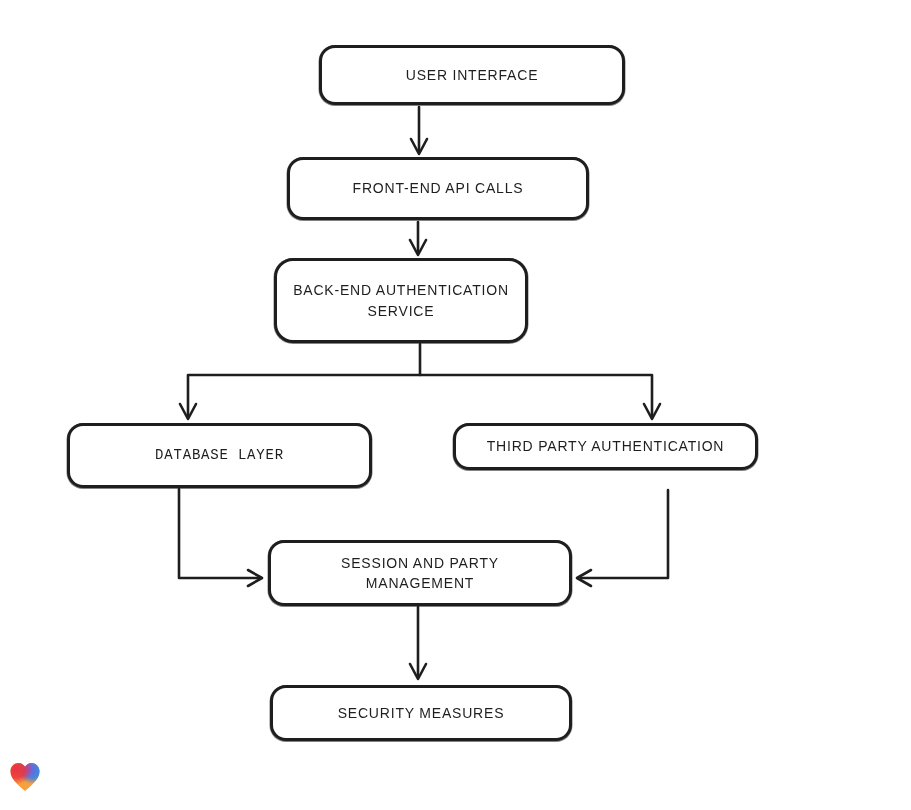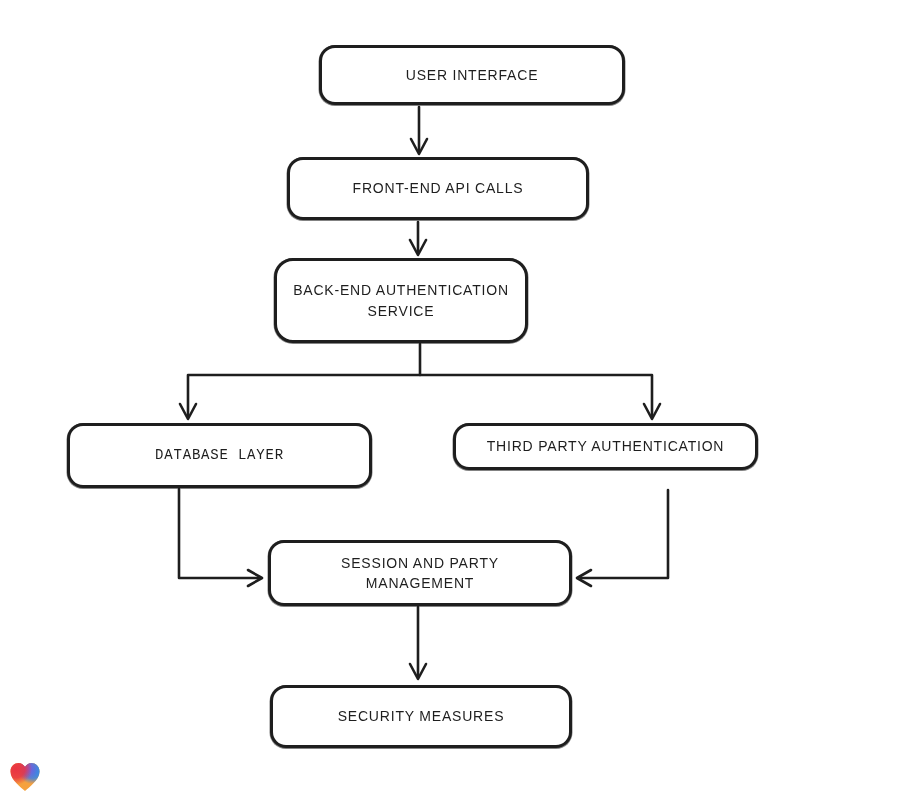--- a/index.html
+++ b/index.html
@@ -41,21 +41,21 @@
     letter-spacing: 0.8px;
     box-shadow: 0 0.5px 0 0.5px rgba(30,30,30,0.55);
   }
   .node .line { display: block; white-space: nowrap; }
   .n-user-interface      { left: 275px; top:  45px; width: 306px; height: 60px; margin-left: 44px; }
   .n-front-end           { left: 287px; top: 157px; width: 302px; height: 63px; }
   .n-back-end            { left: 274px; top: 258px; width: 254px; height: 85px; border-radius: 19px; }
   .n-database            { left:  67px; top: 423px; width: 305px; height: 65px; font-family: Liberation Mono, monospace; }
   .n-third-party         { left: 453px; top: 423px; width: 305px; height: 47px; }
   .n-session-token       { left: 268px; top: 540px; width: 304px; height: 66px; }
-  .n-security            { left: 270px; top: 685px; width: 302px; height: 63px; }
+  .n-security            { left: 270px; top: 685px; width: 302px; height: 56px; }
   .heart-logo {
     position: absolute;
     left: 8px; top: 761px;
     width: 34px; height: 34px;
     cursor: pointer;
   }
 </style>
 </head>
 <body>
 

